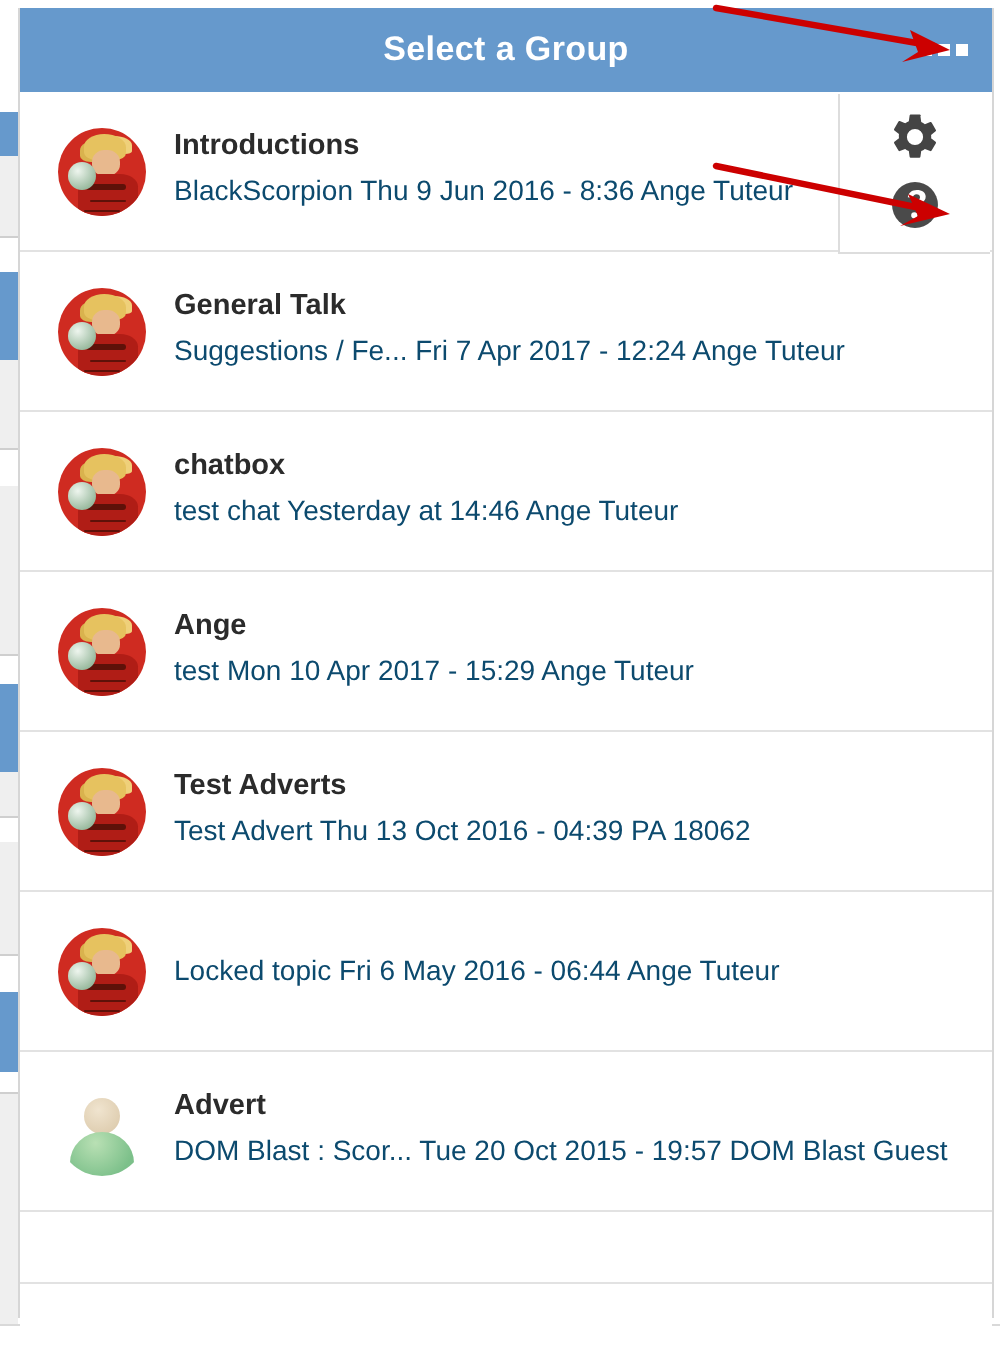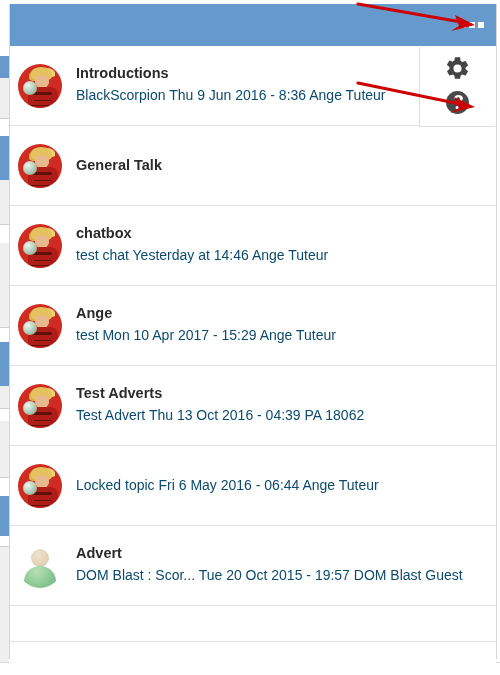--- a/index.html
+++ b/index.html
@@ -134,21 +134,21 @@
   
   #group-list {
     position: relative;
   }
   .group-row {
     position: relative;
     height: 80px;
     border-bottom: 1px solid #e2e2e2;
     display: flex;
     align-items: center;
-    padding-left: 8px;
+    padding-left: 19px;
     background: #ffffff;
     cursor: pointer;
   }
   .empty-row { height: 36px; }
   .empty-row.tall { height: 47px; border-bottom: none; }
 
   .avatar {
     flex: 0 0 auto;
     width: 44px; height: 44px;
     border-radius: 50%;
@@ -253,20 +253,21 @@
 </div>
 
 <div id="bg-bottom-row"></div>
 <div id="bg-bottom-avatar"></div>
 <div id="bg-bottom-text"></div>
 <div id="bg-bottom-button"></div>
 
 <div id="group-panel">
 
   <div id="panel-header">
+    <span id="panel-title">Select a Group</span>
 
     <div id="overflow-menu-button">
       <i></i>
       <i></i>
       <i></i>
     </div>
   </div>
 
   <div id="tool-box">
     <span class="tool-icon">
@@ -299,20 +300,21 @@
 
     <div class="group-row">
       <div class="avatar char">
         <span class="hair"></span>
           <span class="face"></span>
           <span class="body"></span>
           <span class="ball"></span>
       </div>
       <div class="row-text">
         <div class="row-title">General Talk</div>
+        <div class="row-sub">Suggestions / Fe... Fri 7 Apr 2017 - 12:24 Ange Tuteur</div>
       </div>
     </div>
 
     <div class="group-row">
       <div class="avatar char">
         <span class="hair"></span>
           <span class="face"></span>
           <span class="body"></span>
           <span class="ball"></span>
       </div>

